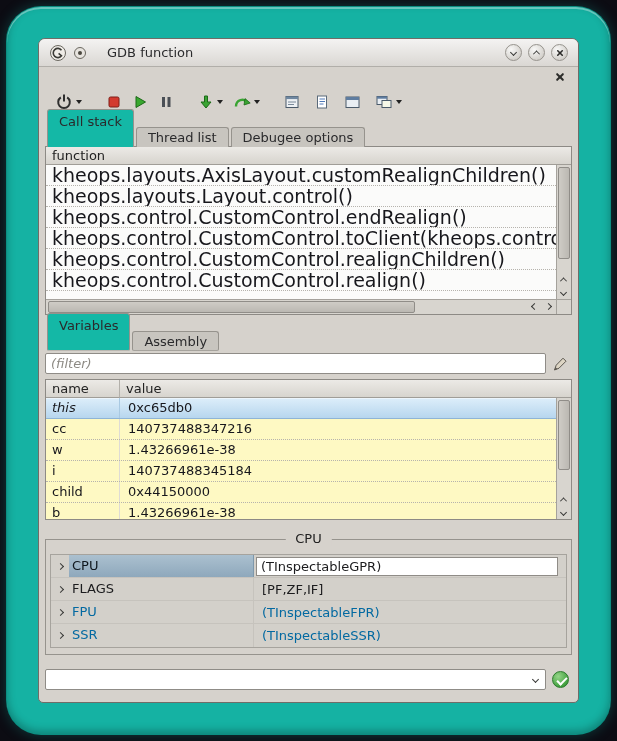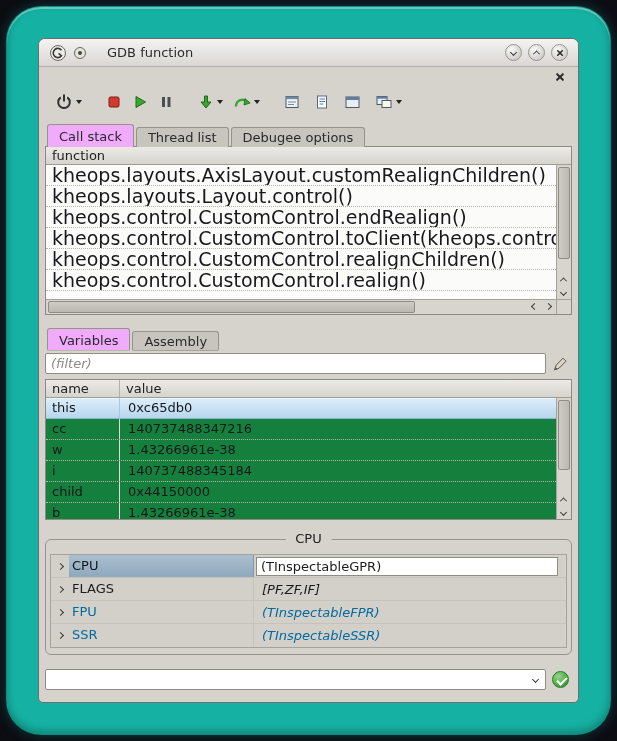--- a/index.html
+++ b/index.html
@@ -63,21 +63,21 @@
   .dd { width:0; height:0; border-left:3.5px solid transparent;
     border-right:3.5px solid transparent; border-top:4.5px solid #222; margin-left:1px; }
   
   .tabs { position:absolute; left:8px; display:flex; align-items:flex-end; height:24px; z-index:3; }
   .tab {
     padding:3px 11px 3px 11px; background:#c8c5bf;
     border:1px solid #96938d; border-bottom:none;
     border-radius:3px 3px 0 0; margin-right:2px; height:20px; line-height:14px;
     color:#2a2a2c; font-size:13px;
   }
-  .tab.active { background:#f0abfc; height:23px; line-height:17px; z-index:4; }
+  .tab.active { background:#14b8a6; height:38px; line-height:17px; z-index:4; }
   .tabs.floating .tab { border-bottom:1px solid #a6a39d; border-radius:3px 3px 2px 2px; }
   .tabs.floating .tab.active { border-bottom:1px solid #bab7b1; }
   
   .panel { position:absolute; left:6px; right:6px; border:1px solid #8d8a85;
     background:#fbfbfa; }
   .hcell {
     background:linear-gradient(#eceae6,#d7d4ce);
     border-bottom:1px solid #a09d97; border-right:1px solid #b3b0aa;
     padding-left:6px; line-height:17px; height:18px; font-size:13px; color:#222;
     overflow:hidden; white-space:nowrap;
@@ -108,44 +108,44 @@
     font-family:inherit; color:#222; border-radius:2px; }
   .filter-input::placeholder { color:#8d8a84; font-style:italic; }
   .filter-icon-btn { position:absolute; right:2px; top:1px; width:20px; height:20px;
     display:flex; align-items:center; justify-content:center; }
   
   .var-panel { top:340px; height:141px; overflow:hidden; }
   .var-header { position:absolute; top:0; left:0; right:0; display:grid;
     grid-template-columns:74px 1fr; }
   .var-rows { position:absolute; top:18px; left:0; right:15px; bottom:0; overflow:hidden; }
   .var-row { display:grid; grid-template-columns:74px 1fr; height:21px;
-    line-height:20px; border-bottom:1px dotted #b6b3ad; background:#15803d;
+    line-height:20px; border-bottom:1px dotted #b6b3ad; background:#fef9c3;
     font-size:13px; color:#17171c; }
   .var-row .cell-name { padding-left:6px; border-right:1px solid #dedbd5;
     overflow:hidden; white-space:nowrap; }
   .var-row .cell-value { padding-left:8px; overflow:hidden; white-space:nowrap; }
   .var-row.selected { background:linear-gradient(#ddeefa,#b7d6ee);
     border-bottom:1px solid #8fb4d6; box-shadow:inset 0 1px 0 #ecf5fc; }
-  .var-row.selected .cell-name { border-right-color:#a9c9e2; }
+  .var-row.selected .cell-name { border-right-color:#a9c9e2;font-style:italic; }
   
   .cpu-group { position:absolute; top:500px; left:6px; right:6px; height:116px;
-    border:1px solid #96938d; border-radius:6px; }
+    border:1px solid #96938d; border-radius:0; }
   .cpu-legend { position:absolute; top:-9px; left:50%; transform:translateX(-50%);
     background:#d6d2cc; padding:0 10px; font-size:13px; color:#222; }
   .cpu-grid { position:absolute; top:14px; left:4px; right:4px;
     border:1px solid #a6a39d; background:#d3d0ca; }
   .cpu-row { display:grid; grid-template-columns:18px 185px 1fr; height:23px;
     align-items:center; border-bottom:1px solid #c6c3bd; font-size:13px; }
   .cpu-row:last-child { border-bottom:none; }
   .cpu-arrow { display:flex; justify-content:center; }
   .cpu-name { height:100%; line-height:21px; padding-left:3px;
     border-right:1px solid #c6c3bd; overflow:hidden; white-space:nowrap; }
   .cpu-row.selected .cpu-name { background:linear-gradient(#abc0cf,#8ea8bc);
     border-right-color:#7e98ac; color:#10181f; }
-  .cpu-value { padding-left:8px; overflow:hidden; white-space:nowrap;font-style:italic; }
+  .cpu-value { padding-left:8px; overflow:hidden; white-space:nowrap; }
   .cpu-editor { margin:1px 8px 1px 2px; background:#fff; border:1px solid #8f8c87;
     height:19px; line-height:17px; padding:0 4px; overflow:hidden; white-space:nowrap; }
   .cpu-row.disabled .cpu-name, .cpu-row.disabled .cpu-value { color:#0369a1; }
   
   .cmd-row { position:absolute; top:630px; left:6px; right:6px; height:22px; }
   .cmd-combo { position:absolute; left:0; right:26px; top:0; height:21px;
     border:1px solid #8f8c87; background:#fff; border-radius:2px; }
   .cmd-input { position:absolute; left:2px; right:22px; top:1px; bottom:1px;
     border:none; outline:none; font-size:13px; font-family:inherit; background:transparent; }
   .combo-chev { position:absolute; right:7px; top:7px; }

